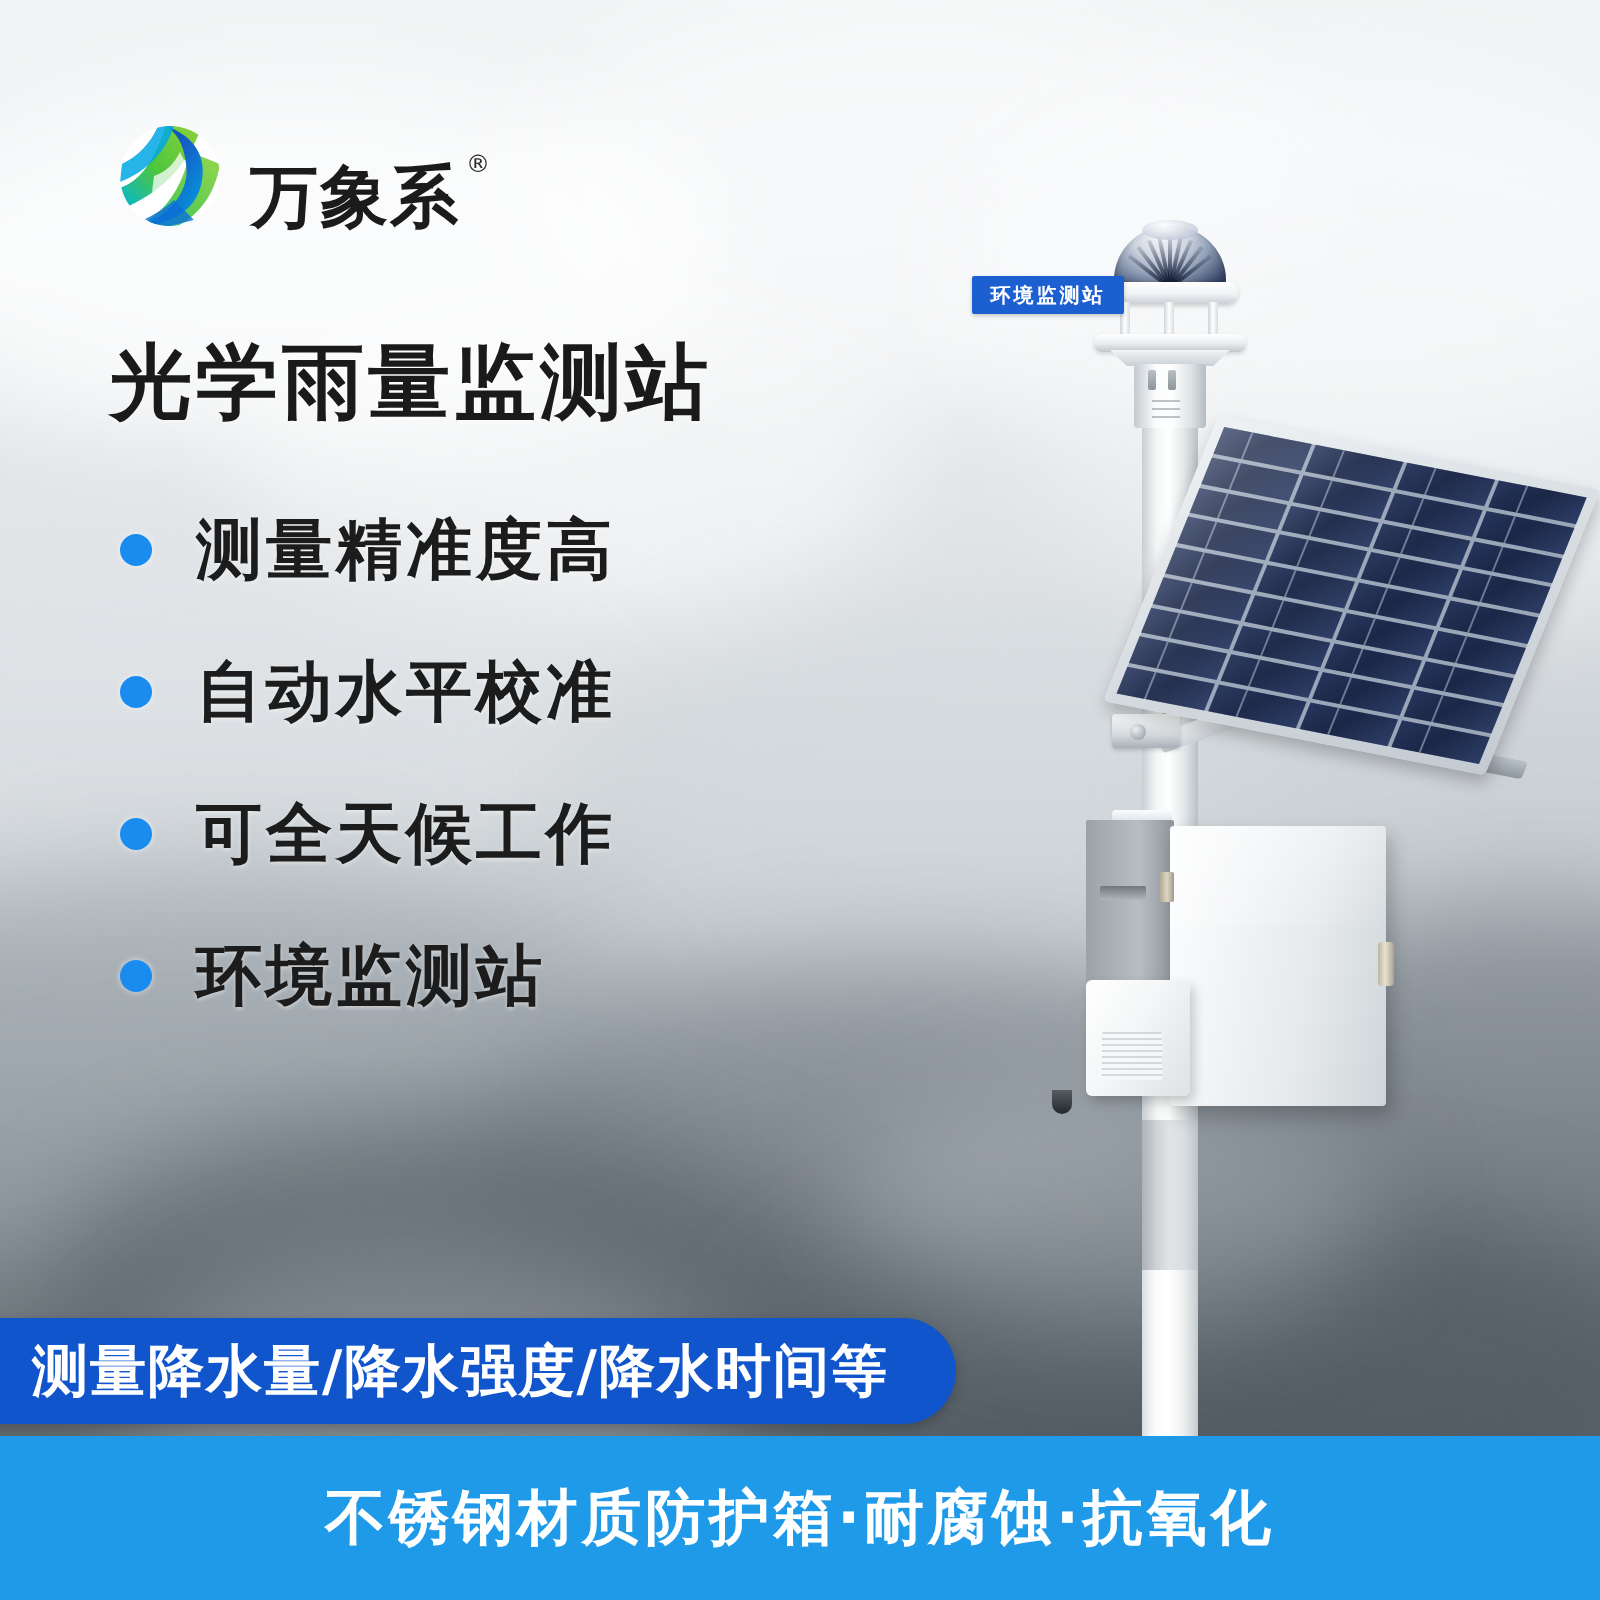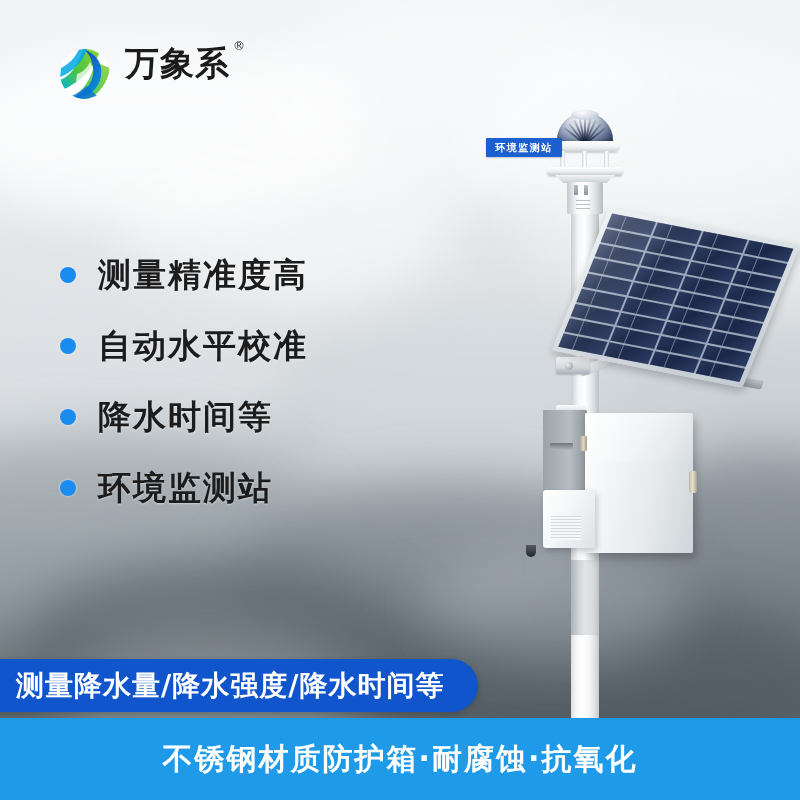--- a/index.html
+++ b/index.html
@@ -31,21 +31,21 @@
   .cl-h{left:600px;top:330px;width:320px;height:190px;background:rgba(200,206,211,.55);}
   .cl-i{left:-100px;top:430px;width:420px;height:210px;background:rgba(150,158,165,.55);}
   .cl-j{left:230px;top:480px;width:460px;height:220px;background:rgba(120,129,136,.6);}
   .cl-k{left:580px;top:450px;width:380px;height:230px;background:rgba(105,114,121,.6);}
   .cl-l{left:20px;top:560px;width:400px;height:180px;background:rgba(86,95,102,.65);}
   .cl-m{left:380px;top:600px;width:470px;height:170px;background:rgba(74,83,90,.6);}
   .cl-n{left:60px;top:630px;width:300px;height:150px;background:rgba(168,176,182,.45);}
   .cl-o{left:430px;top:540px;width:260px;height:120px;background:rgba(190,197,203,.4);}
 
   
-  .brand{position:absolute;left:57px;top:46px;display:flex;align-items:flex-start;}
+  .brand{position:absolute;left:57px;top:60px;display:flex;align-items:flex-end;}
   .logo-mark{position:relative;width:56px;height:56px;flex:none;}
   .logo-mark svg{display:block;width:56px;height:56px;}
   .brand-name{margin-left:12px;position:relative;
     font-size:34px;font-weight:bold;color:#1b1b1b;letter-spacing:1px;
     font-family:"DejaVu Sans","Liberation Sans",sans-serif;line-height:1;}
   .reg{position:absolute;right:-16px;top:-6px;font-size:12px;font-weight:normal;color:#2a2a2a;}
 
   
   .headline{position:absolute;left:55px;top:164px;
     font-size:41px;font-weight:bold;color:#1a1a1a;letter-spacing:2px;
@@ -344,33 +344,34 @@
           <path d="M20 28 C26 26 30 22 33 16 L36 22 C32 30 26 34 19 36 Z" fill="#ffffff" opacity=".75"></path>
         </g>
       </svg>
     </span>
     <span class="brand-name">
       <span>万象系</span>
       <span class="reg">®</span>
     </span>
   </div>
 
+  <div class="headline">光学雨量监测站</div>
 
   <div class="features">
     <div class="feat">
       <span class="feat-dot"></span>
       <span class="feat-label">测量精准度高</span>
     </div>
     <div class="feat">
       <span class="feat-dot"></span>
       <span class="feat-label">自动水平校准</span>
     </div>
     <div class="feat">
       <span class="feat-dot"></span>
-      <span class="feat-label">降水时间等</span>
+      <span class="feat-label">可全天候工作</span>
     </div>
     <div class="feat">
       <span class="feat-dot"></span>
       <span class="feat-label">环境监测站</span>
     </div>
   </div>
 
   <div class="pill">
     <span class="pill-text">测量降水量/降水强度/降水时间等</span>
   </div>

